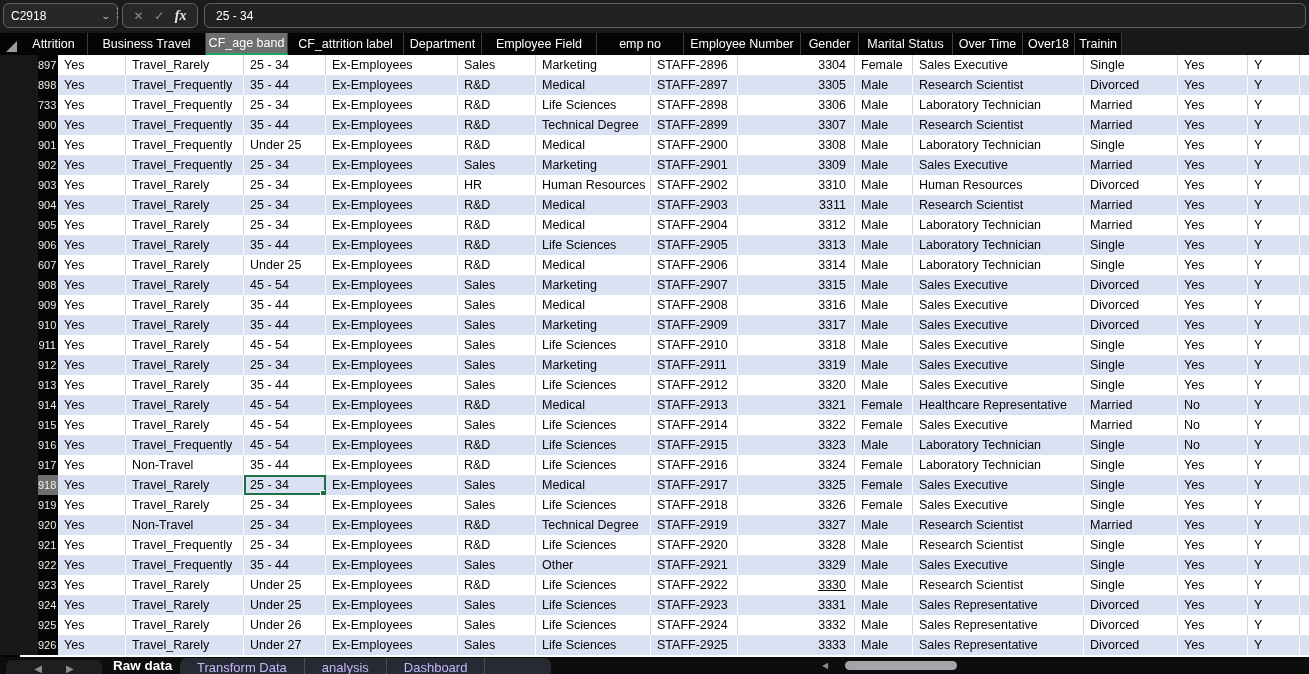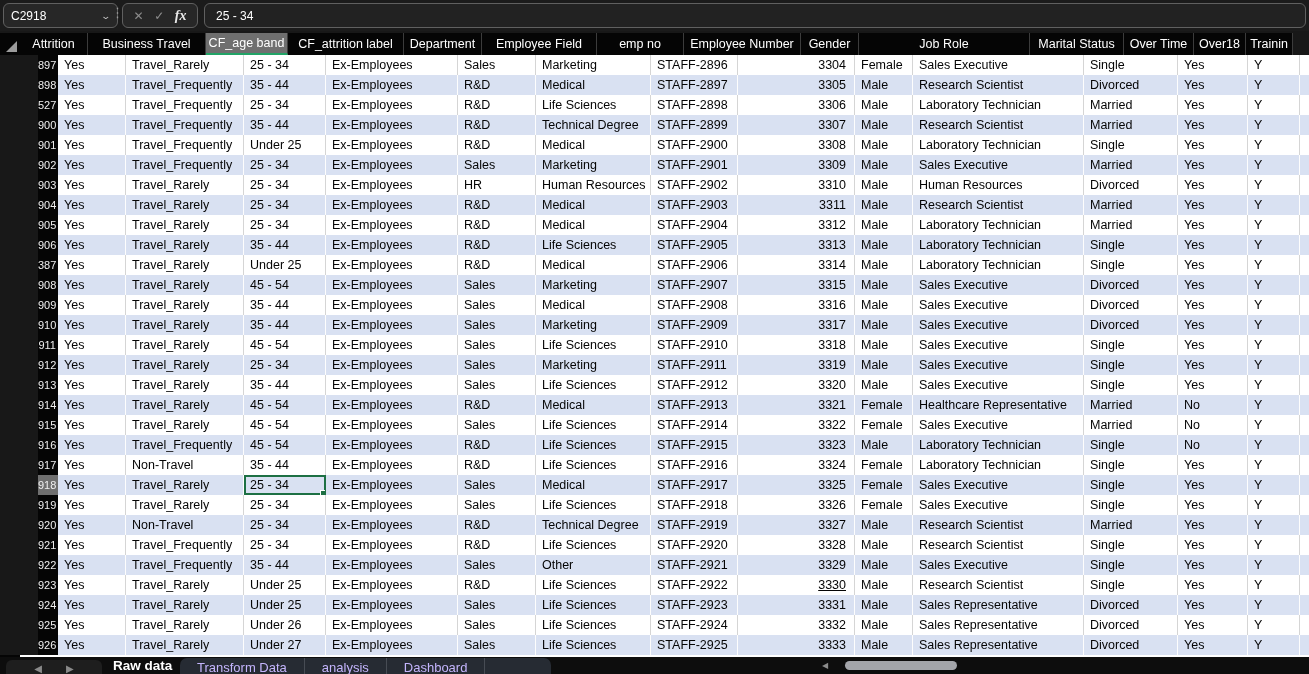--- a/index.html
+++ b/index.html
@@ -109,21 +109,20 @@
     <div class="corner"></div>
   <div class="hcell" style="width: 68px;">Attrition</div>
       <div class="hcell" style="width: 118px;">Business Travel</div>
       <div class="hcell sel" style="width: 82px;">CF_age band</div>
       <div class="hcell" style="width: 116px;">CF_attrition label</div>
       <div class="hcell" style="width: 78px;">Department</div>
       <div class="hcell" style="width: 115px;">Employee Field</div>
       <div class="hcell" style="width: 87px;">emp no</div>
       <div class="hcell" style="width: 117px;">Employee Number</div>
       <div class="hcell" style="width: 58px;">Gender</div>
-      <div class="hcell" style="width: 171px;">Job Role</div>
       <div class="hcell" style="width: 94px;">Marital Status</div>
       <div class="hcell" style="width: 70px;">Over Time</div>
       <div class="hcell" style="width: 52px;">Over18</div>
       <div class="hcell" style="width: 47px;">Trainin</div>
     </div>
 
   <div class="grid" id="grid">
       <div class="row w">
         <div class="rn">897</div>
         <div class="cell" style="width: 68px;">Yes</div>
@@ -152,21 +151,21 @@
         <div class="cell" style="width: 87px;">STAFF-2897</div>
         <div class="cell right" style="width: 117px;">3305</div>
         <div class="cell" style="width: 58px;">Male</div>
         <div class="cell" style="width: 171px;">Research Scientist</div>
         <div class="cell" style="width: 94px;">Divorced</div>
         <div class="cell" style="width: 70px;">Yes</div>
         <div class="cell" style="width: 52px;">Y</div>
         <div class="cell" style="width: 47px;"></div>
       </div>
       <div class="row w">
-        <div class="rn">527</div>
+        <div class="rn">733</div>
         <div class="cell" style="width: 68px;">Yes</div>
         <div class="cell" style="width: 118px;">Travel_Frequently</div>
         <div class="cell" style="width: 82px;">25 - 34</div>
         <div class="cell" style="width: 132px;">Ex-Employees</div>
         <div class="cell" style="width: 78px;">R&amp;D</div>
         <div class="cell" style="width: 115px;">Life Sciences</div>
         <div class="cell" style="width: 87px;">STAFF-2898</div>
         <div class="cell right" style="width: 117px;">3306</div>
         <div class="cell" style="width: 58px;">Male</div>
         <div class="cell" style="width: 171px;">Laboratory Technician</div>
@@ -288,21 +287,21 @@
         <div class="cell" style="width: 87px;">STAFF-2905</div>
         <div class="cell right" style="width: 117px;">3313</div>
         <div class="cell" style="width: 58px;">Male</div>
         <div class="cell" style="width: 171px;">Laboratory Technician</div>
         <div class="cell" style="width: 94px;">Single</div>
         <div class="cell" style="width: 70px;">Yes</div>
         <div class="cell" style="width: 52px;">Y</div>
         <div class="cell" style="width: 47px;"></div>
       </div>
       <div class="row w">
-        <div class="rn">387</div>
+        <div class="rn">607</div>
         <div class="cell" style="width: 68px;">Yes</div>
         <div class="cell" style="width: 118px;">Travel_Rarely</div>
         <div class="cell" style="width: 82px;">Under 25</div>
         <div class="cell" style="width: 132px;">Ex-Employees</div>
         <div class="cell" style="width: 78px;">R&amp;D</div>
         <div class="cell" style="width: 115px;">Medical</div>
         <div class="cell" style="width: 87px;">STAFF-2906</div>
         <div class="cell right" style="width: 117px;">3314</div>
         <div class="cell" style="width: 58px;">Male</div>
         <div class="cell" style="width: 171px;">Laboratory Technician</div>

